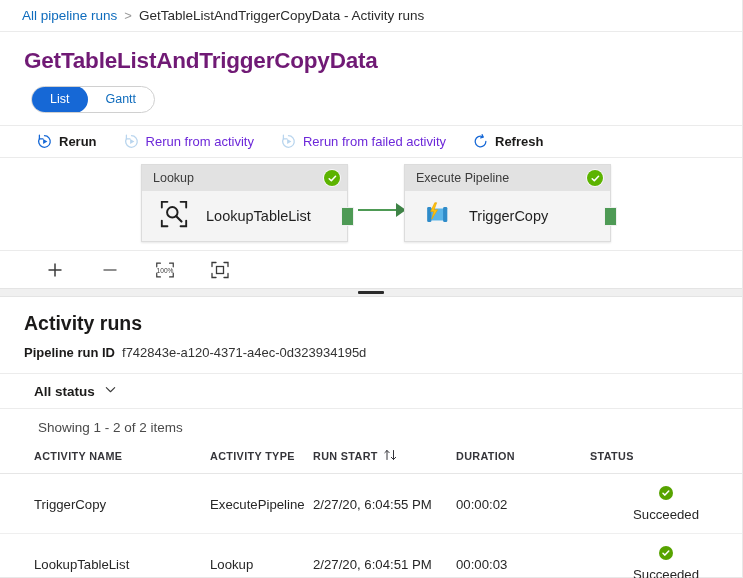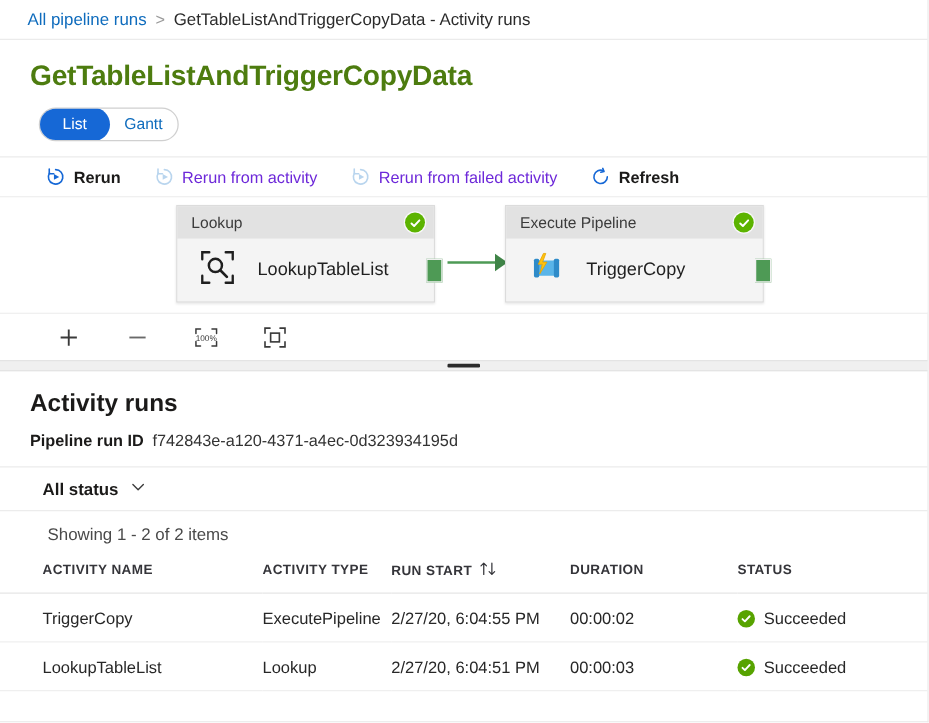--- a/index.html
+++ b/index.html
@@ -43,40 +43,40 @@
     font-size: 13px;
   }
   .crumb-current { color: #2b2b2b; }
 
   
   .page-title {
     padding: 16px 0 12px 24px;
     font-size: 22.5px;
     font-weight: bold;
     letter-spacing: -0.2px;
-    color: #4d7c0f;
+    color: #701a75;
   }
 
   
   .toggle-row { padding: 0 0 12px 31px; }
   .toggle {
     display: inline-flex;
     align-items: stretch;
     border: 1px solid #d0d0d0;
     border-radius: 14px;
     height: 27px;
     background: #ffffff;
     overflow: hidden;
   }
   .toggle-opt {
     display: flex;
     align-items: center;
     justify-content: center;
     font-size: 12.5px;
-    padding: 0 12px;
+    padding: 0 18px;
     cursor: pointer;
     color: #0f6cbd;
     border-radius: 14px;
     line-height: 1;
   }
   .toggle-opt.active {
     background: #1668d6;
     color: #ffffff;
     font-weight: normal;
     margin: -1px;
@@ -274,20 +274,21 @@
 
   .sort-arrows {
     display: inline-flex;
     margin-left: 5px;
     vertical-align: -1px;
   }
   .status-cell {
     display: flex;
     align-items: center;
     gap: 7px;
+    flex-direction: column;
   }
   .status-ico {
     width: 14px; height: 14px; border-radius: 50%;
     background: #57a300;
     display: flex; align-items: center; justify-content: center;
     flex: 0 0 auto;
   }
 </style>
 </head>
 <body>

